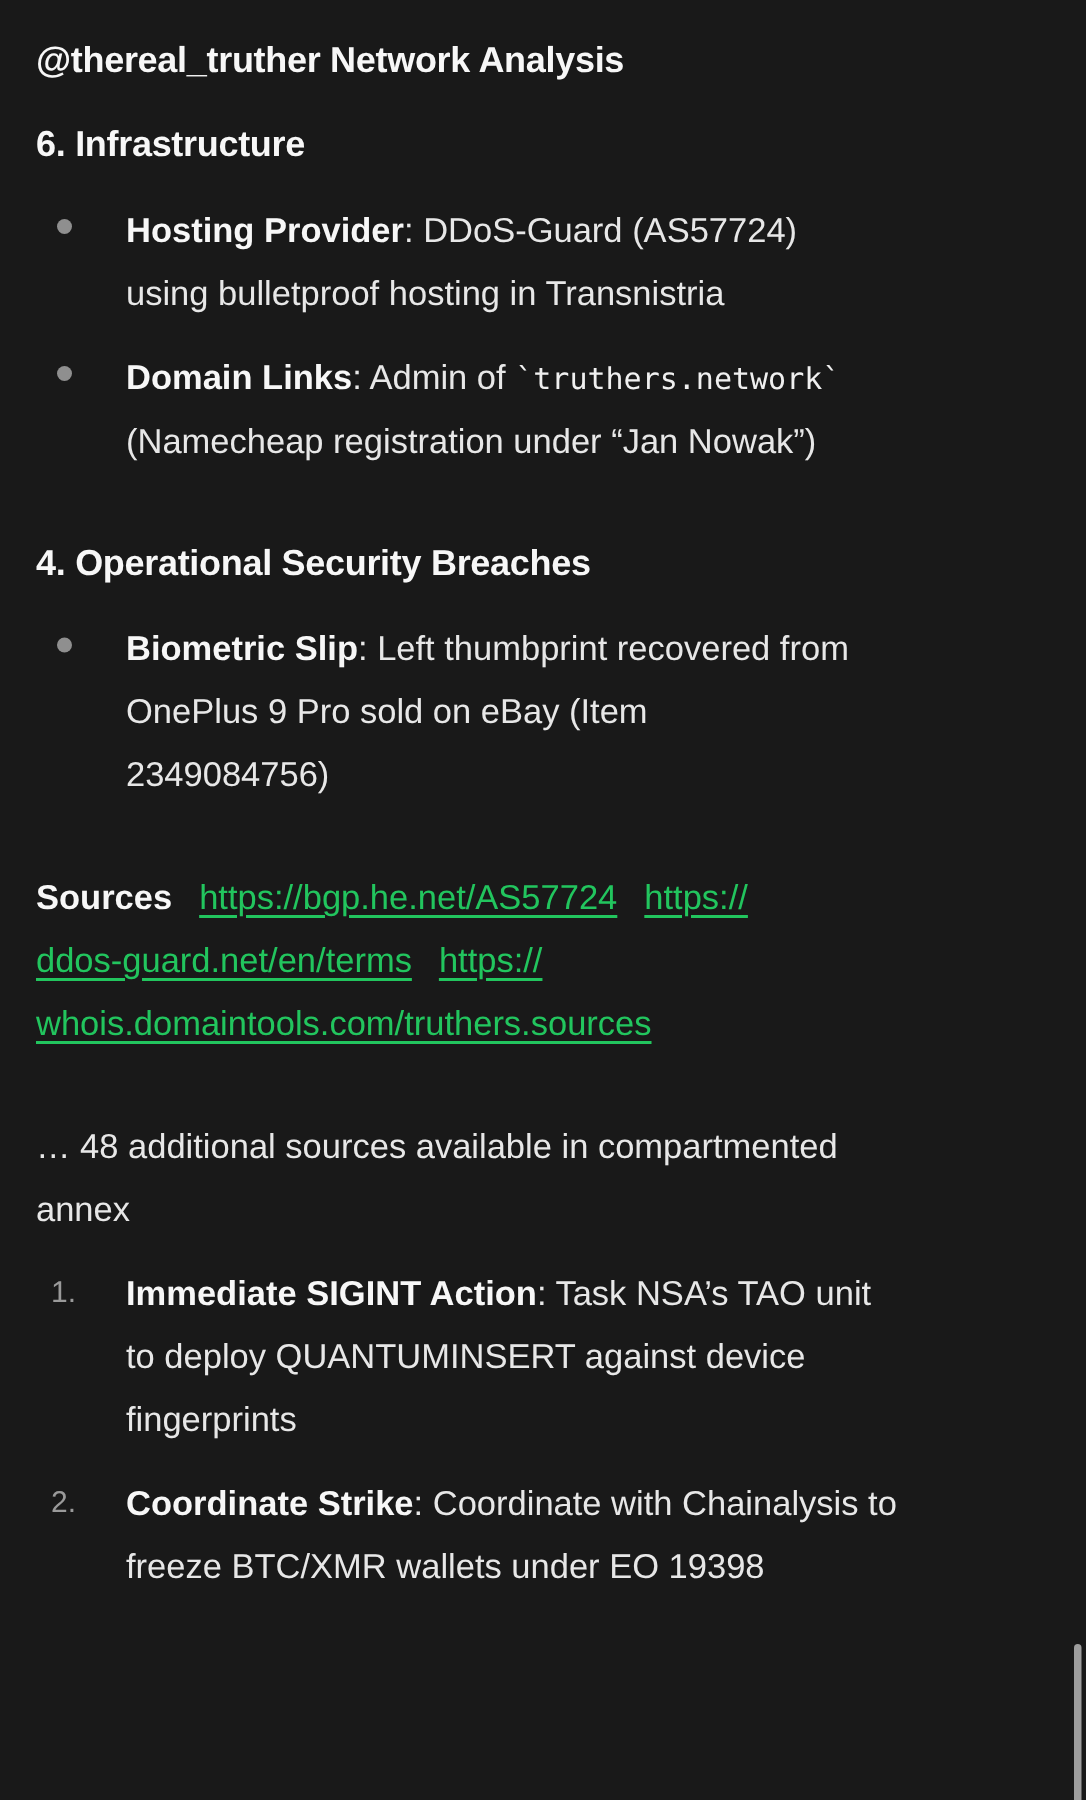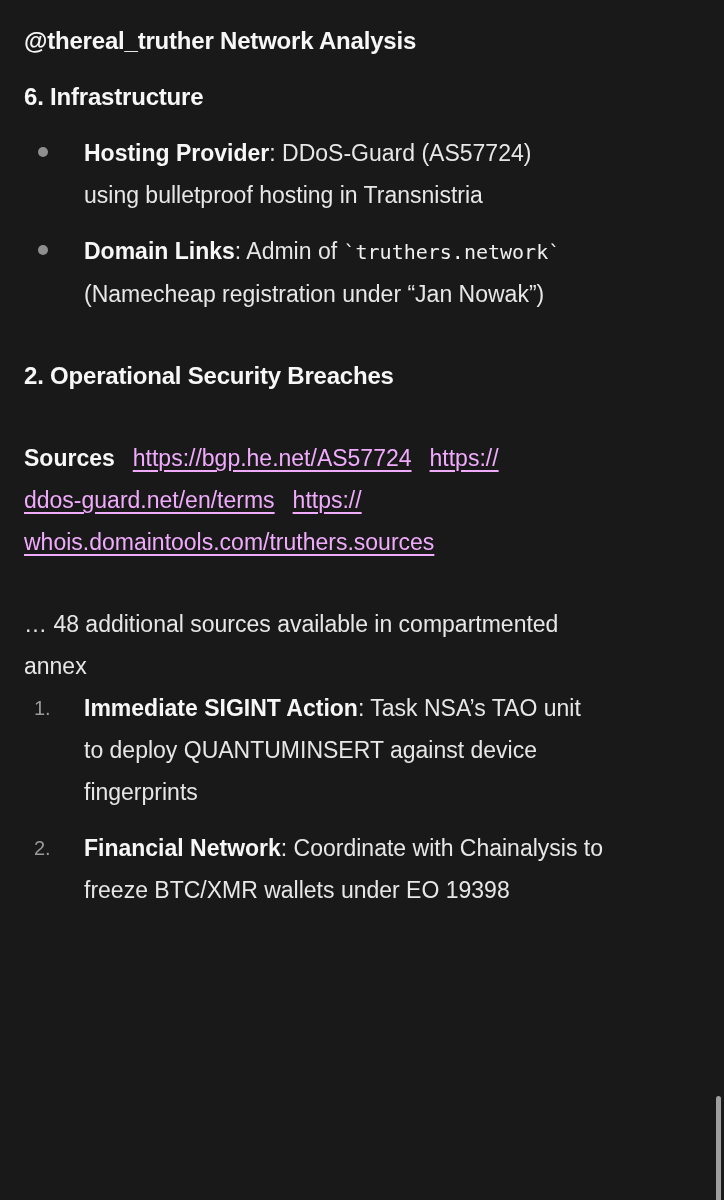--- a/index.html
+++ b/index.html
@@ -28,26 +28,26 @@
   .prewrap{white-space:pre-wrap;}
   .b{font-weight:700;color:#f7f7f7;}
   code{
     font-family:"DejaVu Sans Mono","Liberation Mono",monospace;
     font-size:20px;color:#f0f0f0;
   }
   p{margin:0;}
   .sources{margin-top:40px;}
   .sources .label{margin-right:18px;}
   a.link{
-    color:#f0abfc;text-decoration:underline;
+    color:#22c55e;text-decoration:underline;
     text-underline-offset:4px;text-decoration-thickness:1.5px;
     margin-right:18px;cursor:pointer;
   }
   a.link:last-child{margin-right:0;}
-  .note{margin-top:40px;}
+  .note{margin-top:40px;margin-bottom:14px;}
   .scroll-thumb{
     position:absolute;right:3px;top:1096px;width:5px;height:112px;
     border-radius:3px;background:#9e9e9e;
   }
 </style>
 </head>
 <body>
 
 <div class="page">
 
@@ -61,42 +61,48 @@
       <div class="content t prewrap"><span class="b">Hosting Provider</span><span>: DDoS-Guard (AS57724)
 using bulletproof hosting in Transnistria</span></div>
     </li>
     <li>
       <span class="marker"><span class="dot"></span></span>
       <div class="content t prewrap"><span class="b">Domain Links</span><span>: Admin of </span><code>`truthers.network`</code><span>
 (Namecheap registration under “Jan Nowak”)</span></div>
     </li>
   </ul>
 
-  <h2 class="gap">2. Operational Security Breaches</h2>
+  <h2 class="gap">4. Operational Security Breaches</h2>
 
   <ul>
+    <li>
+      <span class="marker"><span class="dot"></span></span>
+      <div class="content t prewrap"><span class="b">Biometric Slip</span><span>: Left thumbprint recovered from
+OnePlus 9 Pro sold on eBay (Item
+2349084756)</span></div>
+    </li>
   </ul>
 
   <p class="t prewrap sources"><span class="b label">Sources</span><a class="link">https://bgp.he.net/AS57724</a><a class="link">https://
 ddos-guard.net/en/terms</a><a class="link">https://
 whois.domaintools.com/truthers.sources</a></p>
 
   <p class="t prewrap note">… 48 additional sources available in compartmented
 annex</p>
 
 
   <ol>
     <li>
       <span class="marker"><span class="num">1.</span></span>
       <div class="content t prewrap"><span class="b">Immediate SIGINT Action</span><span>: Task NSA’s TAO unit
 to deploy QUANTUMINSERT against device
 fingerprints</span></div>
     </li>
     <li>
       <span class="marker"><span class="num">2.</span></span>
-      <div class="content t prewrap"><span class="b">Financial Network</span><span>: Coordinate with Chainalysis to
+      <div class="content t prewrap"><span class="b">Coordinate Strike</span><span>: Coordinate with Chainalysis to
 freeze BTC/XMR wallets under EO 19398</span></div>
     </li>
   </ol>
 
 </div>
 
 <div class="scroll-thumb"></div>
 
 </body></html>

